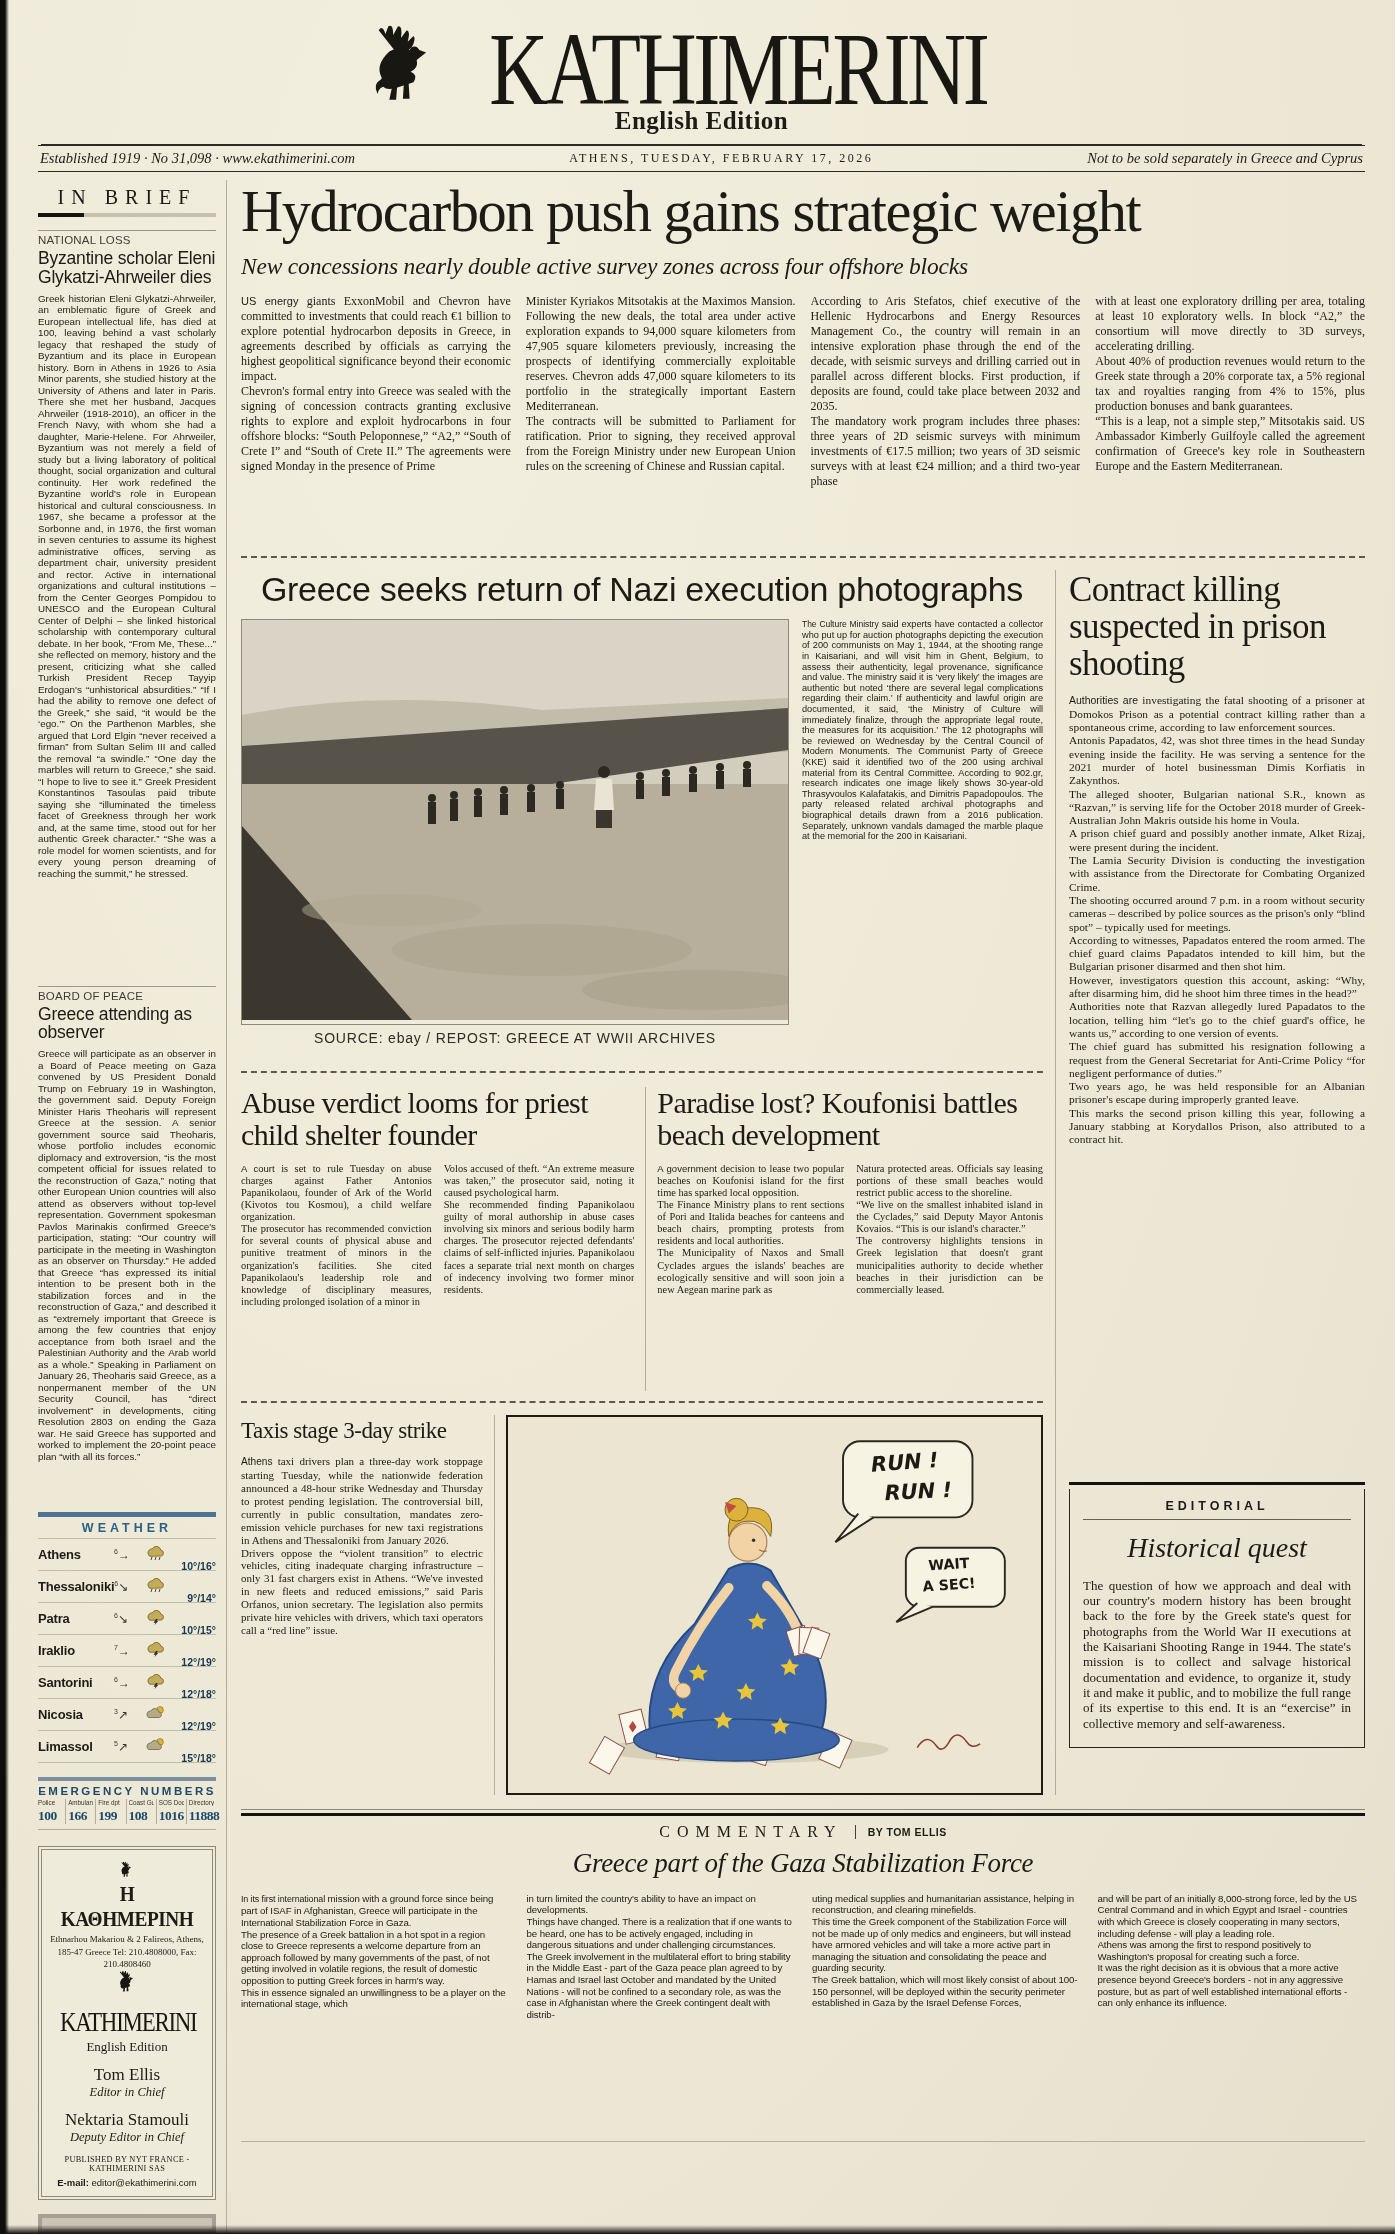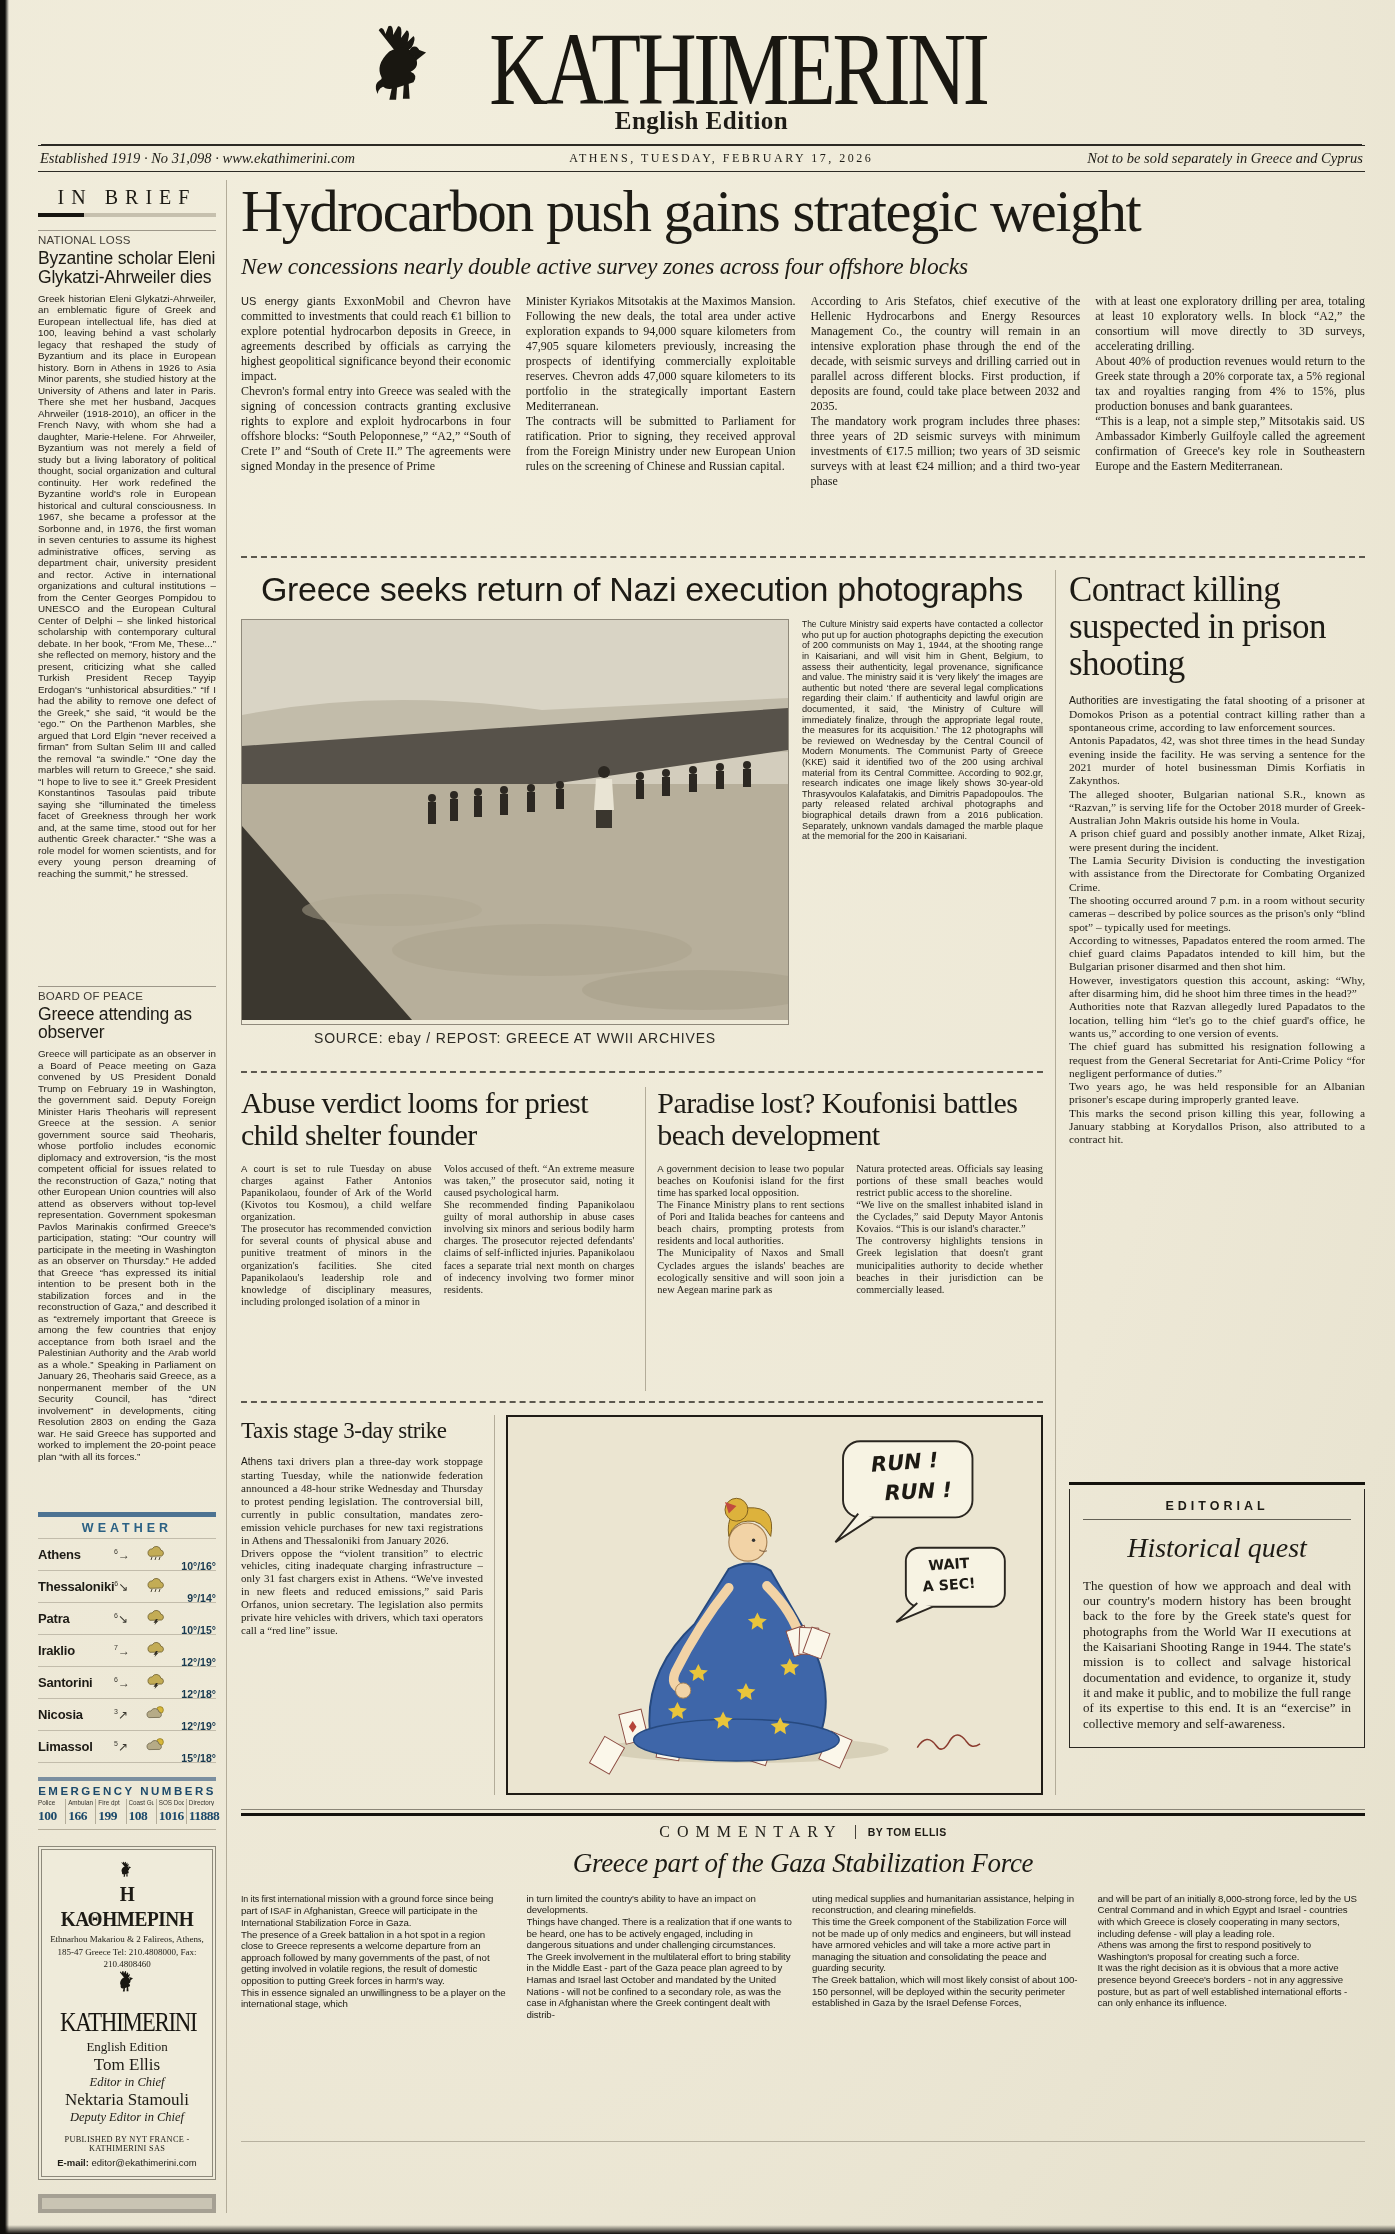--- a/index.html
+++ b/index.html
@@ -57,21 +57,21 @@
   .em-cell{flex:1;text-align:left;border-left:1px solid #b3ac99;padding:0 2px;min-width:0;}
   .em-cell:first-child{border-left:none;padding-left:0;}
   .em-label{font-family:"Liberation Sans",sans-serif;font-size:6.3px;color:#35332c;white-space:nowrap;overflow:hidden;}
   .em-num{font-weight:700;font-size:13.5px;color:#1d4a6b;letter-spacing:-.5px;margin-top:2px;}
 
   .staff{margin-top:16px;border:4px double #8d897b;background:#efebda;text-align:center;padding:10px 6px 8px;}
   .staff-greek{font-size:21px;font-weight:700;letter-spacing:-.5px;display:inline-block;transform:scaleX(.92);}
   .staff-addr{font-size:9px;line-height:1.25;margin-top:2px;}
   .staff-logo{font-size:27px;letter-spacing:-1.5px;display:inline-block;transform:scaleX(.85);margin-top:10px;color:#181611;}
   .staff-ed{font-size:13px;margin-top:1px;}
-  .staff-name{font-size:17px;}
+  .staff-name{font-size:17px;margin-top:10px;}
   .staff-role{font-size:12.5px;font-style:italic;}
   .staff-pub{font-size:8.3px;letter-spacing:.3px;margin-top:10px;}
   .staff-mail{font-family:"Liberation Sans",sans-serif;font-size:9.5px;margin-top:4px;}
   .staff-mail b{font-size:9.5px;}
   .griffin-sm{vertical-align:-4px;margin-right:3px;}
 
   .subbox{margin-top:14px;border:4px solid #a5a093;background:#c9c4b3;padding:5px 6px 6px;}
 
   
   .h-main{font-size:59px;line-height:1;font-weight:400;letter-spacing:-1.5px;margin:2px 0 0;transform:scaleX(.99);transform-origin:left;white-space:nowrap;}

